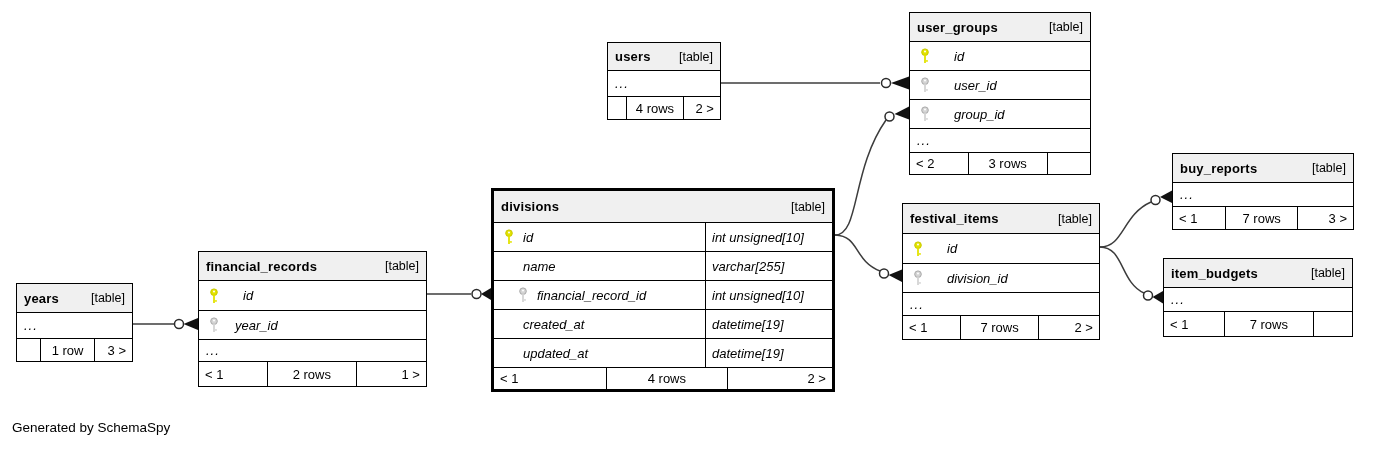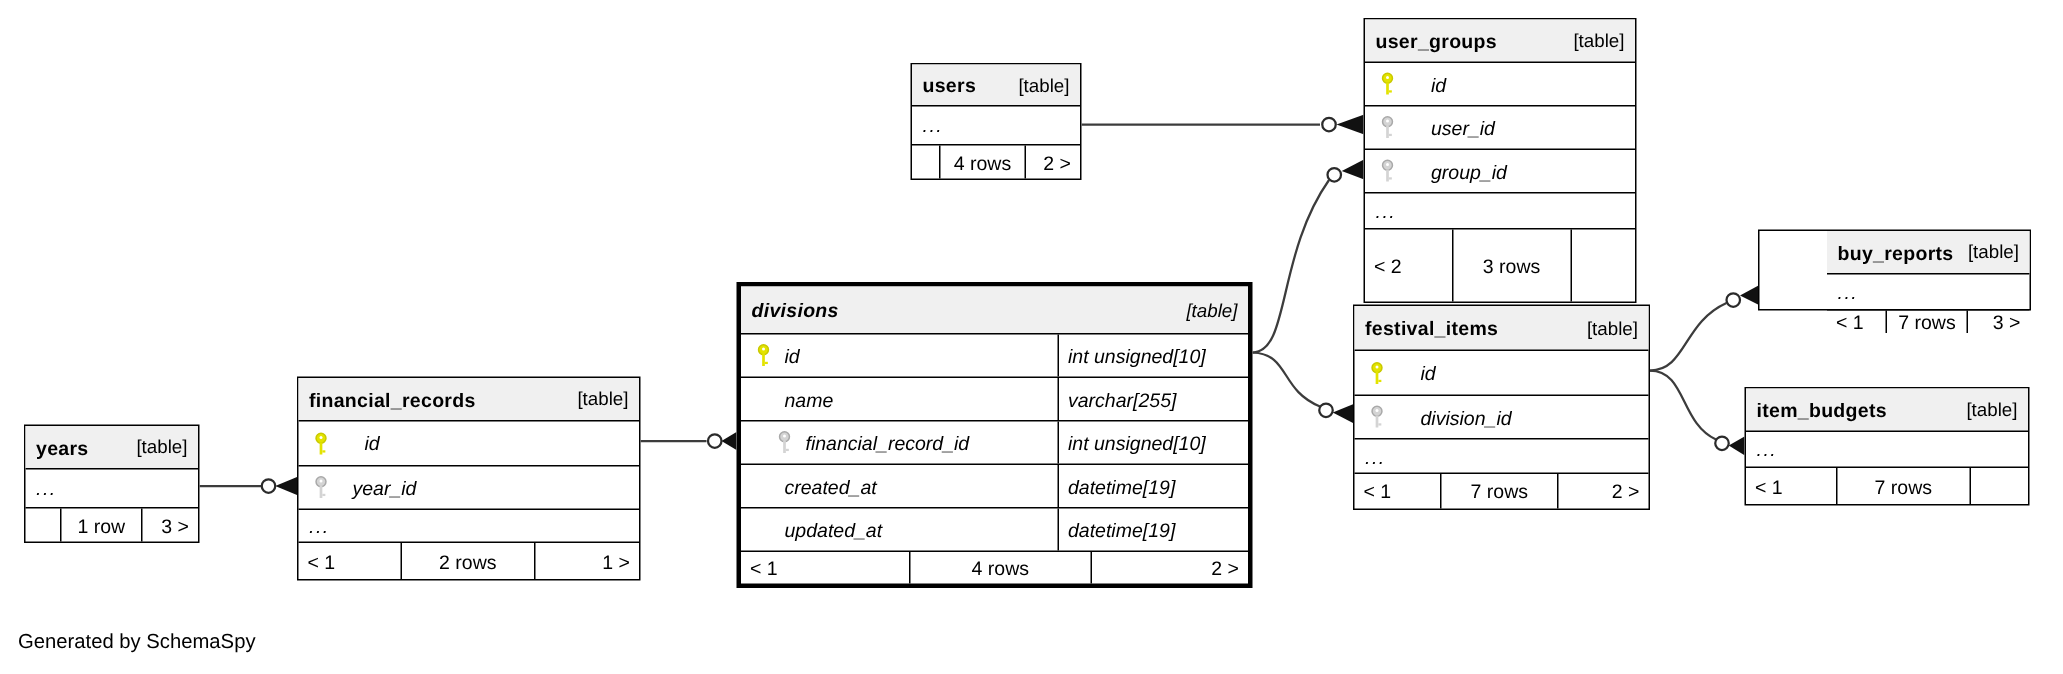--- a/index.html
+++ b/index.html
@@ -74,21 +74,21 @@
   <div class="row ell" style="height:26px;">
     <span class="lbl">...</span>
   </div>
   <div class="ftr">
     <div class="fcell f-left" style="width:16%;"></div>
     <div class="fcell f-center" style="width:51%;">4 rows</div>
     <div class="fcell f-right" style="width:33%;">2 &gt;</div>
   </div>
 </div>
 
-<div class="tbl" style="left:909px;top:12px;width:182px;height:190px;">
+<div class="tbl" style="left:909px;top:12px;width:182px;height:163px;">
   <div class="hdr" style="height:28px;">
     <span class="tname">user_groups</span>
     <span class="ttag">[table]</span>
   </div>
   <div class="row ind44" style="height:29px;">
     <svg class="keyicon" viewBox="0 0 10 16">
         <circle cx="5" cy="4.2" r="3.3" fill="#e3e300" stroke="#c9c900"></circle>
         <circle cx="5" cy="3.6" r="1" fill="#fff"></circle>
         <rect x="4.1" y="7" width="1.8" height="8" fill="#e3e300"></rect>
         <rect x="5.9" y="12.2" width="2" height="1.5" fill="#e3e300"></rect>
@@ -116,21 +116,21 @@
   <div class="row ell" style="height:24px;">
     <span class="lbl">...</span>
   </div>
   <div class="ftr">
     <div class="fcell f-left" style="width:32%;">&lt; 2</div>
     <div class="fcell f-center" style="width:44%;">3 rows</div>
     <div class="fcell f-right" style="width:24%;"></div>
   </div>
 </div>
 
-<div class="tbl" style="left:1172px;top:153px;width:182px;height:54px;padding-left:45px;">
+<div class="tbl" style="left:1172px;top:153px;width:182px;height:77px;">
   <div class="hdr" style="height:28px;">
     <span class="tname">buy_reports</span>
     <span class="ttag">[table]</span>
   </div>
   <div class="row ell" style="height:24px;">
     <span class="lbl">...</span>
   </div>
   <div class="ftr">
     <div class="fcell f-left" style="width:29%;">&lt; 1</div>
     <div class="fcell f-center" style="width:40%;">7 rows</div>
@@ -180,21 +180,21 @@
     <span class="lbl">...</span>
   </div>
   <div class="ftr">
     <div class="fcell f-left" style="width:32%;">&lt; 1</div>
     <div class="fcell f-center" style="width:47%;">7 rows</div>
     <div class="fcell f-right" style="width:21%;"></div>
   </div>
 </div>
 
 <div class="tbl focus" style="left:491px;top:188px;width:344px;height:204px;">
-  <div class="hdr" style="height:31px;font-style:italic;">
+  <div class="hdr" style="height:31px;">
     <span class="tname">divisions</span>
     <span class="ttag">[table]</span>
   </div>
   <div class="row" style="height:29px;">
     <div class="namecell ind29">
       <svg class="keyicon" viewBox="0 0 10 16">
           <circle cx="5" cy="4.2" r="3.3" fill="#e3e300" stroke="#c9c900"></circle>
           <circle cx="5" cy="3.6" r="1" fill="#fff"></circle>
           <rect x="4.1" y="7" width="1.8" height="8" fill="#e3e300"></rect>
           <rect x="5.9" y="12.2" width="2" height="1.5" fill="#e3e300"></rect>

